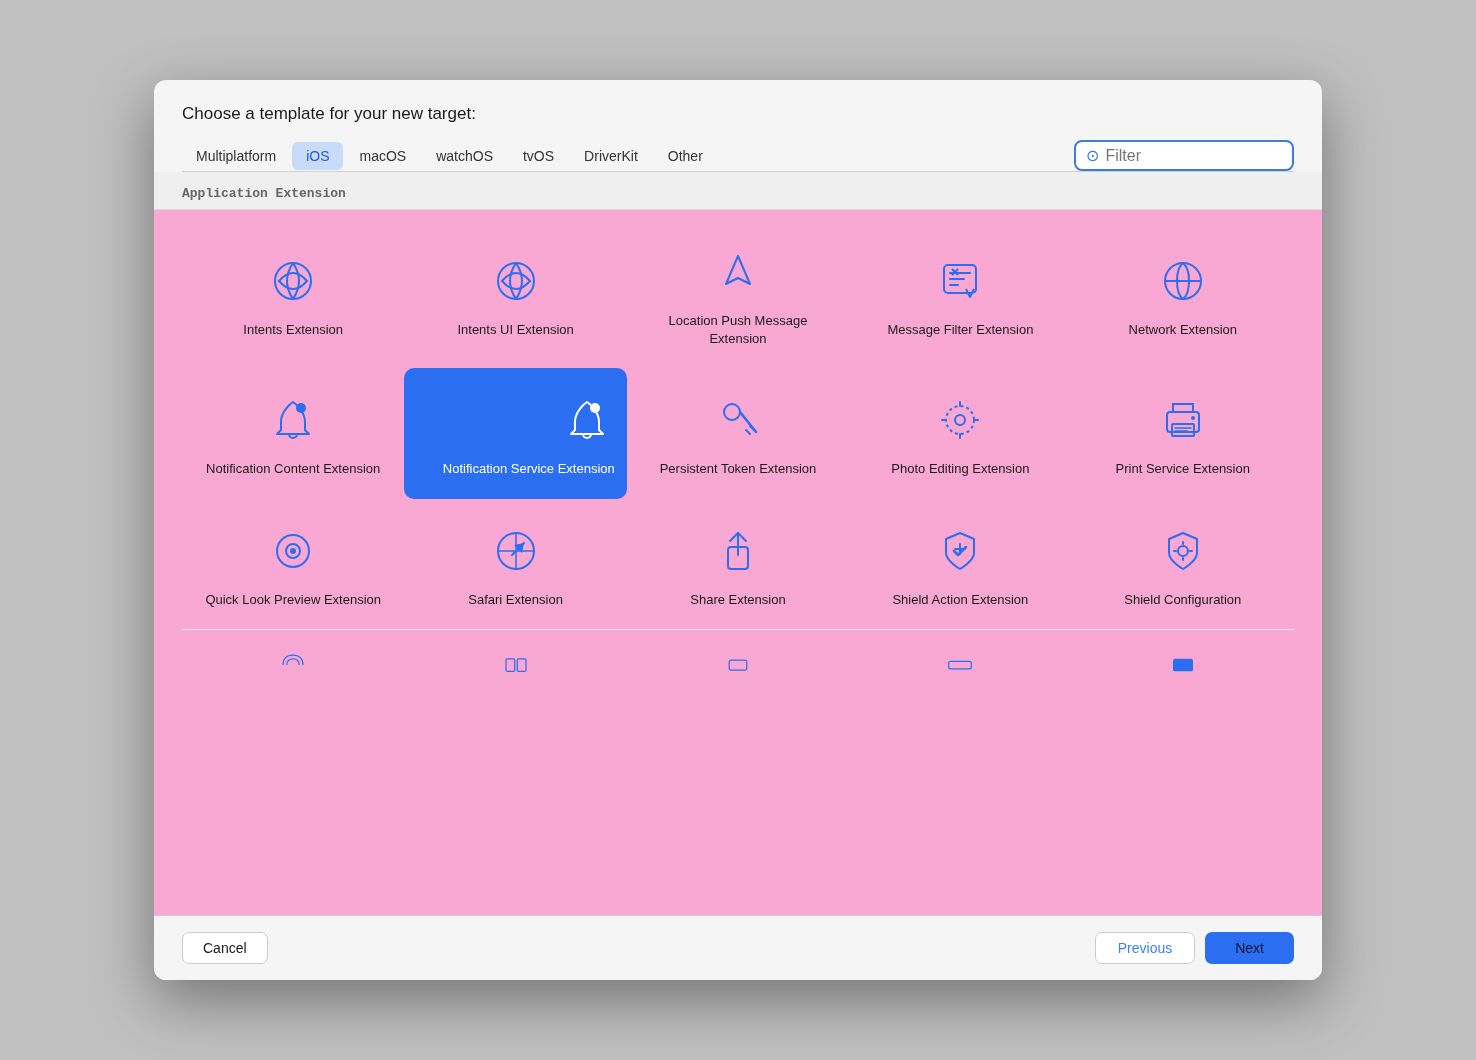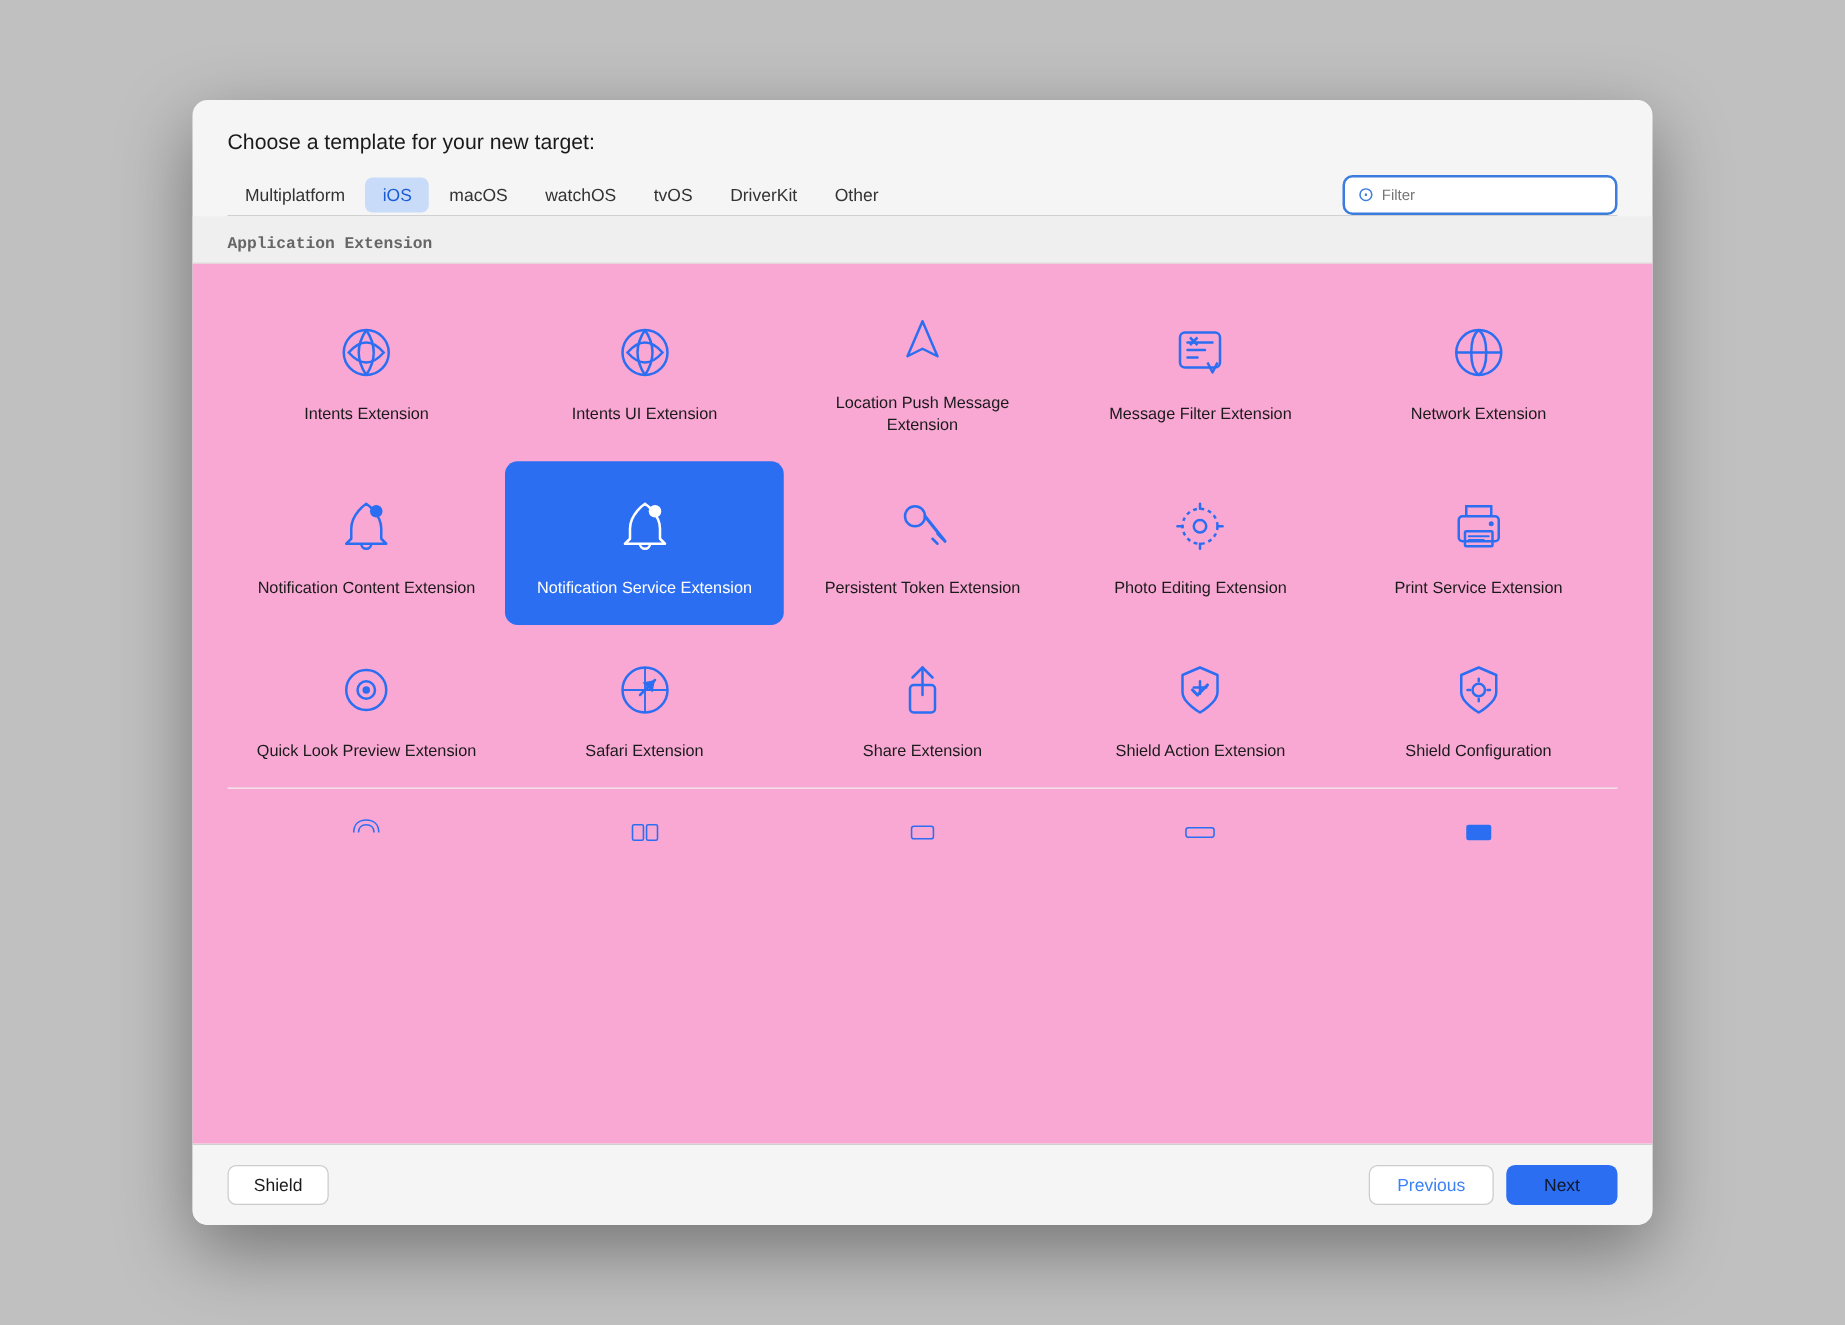--- a/index.html
+++ b/index.html
@@ -69,21 +69,21 @@
       width: 220px;
     }
     .filter-icon {
       color: #3b7ddd;
       font-size: 16px;
       flex-shrink: 0;
     }
     .filter-input {
       border: none;
       outline: none;
-      font-size: 12px;
+      font-size: 16px;
       color: #ec4899;
       background: transparent;
       width: 100%;
     }
     .section-label {
       font-size: 13px;
       font-weight: 600;
       color: #666;
       padding: 14px 28px 8px 28px;
       background: #efefef;
@@ -107,20 +107,21 @@
       align-items: center;
       justify-content: center;
       padding: 24px 12px 20px 12px;
       cursor: pointer;
       border-radius: 10px;
       text-align: center;
       position: relative;
     }
     .grid-item.selected {
       background: #2c6ef2;
+      align-items: flex-end;
     }
     .grid-item.selected .item-label {
       color: white;
     }
     .item-icon {
       width: 56px;
       height: 56px;
       display: flex;
       align-items: center;
       justify-content: center;
@@ -412,19 +413,19 @@
       </div>
       <div style="display:flex;justify-content:center;overflow:hidden;">
         <svg width="48" height="30" viewBox="0 0 48 48" fill="none">
             <rect x="8" y="14" width="32" height="20" rx="3" fill="#2c6ef2"></rect>
           </svg>
       </div>
     </div>
   </div>
 
   <div class="bottom-row">
-    <button class="btn-cancel">Shield</button>
+    <button class="btn-cancel">Cancel</button>
     <div class="nav-btns">
       <button class="btn-prev">Previous</button>
       <button class="btn-next">Next</button>
     </div>
   </div>
 </div>
 
 </body></html>

